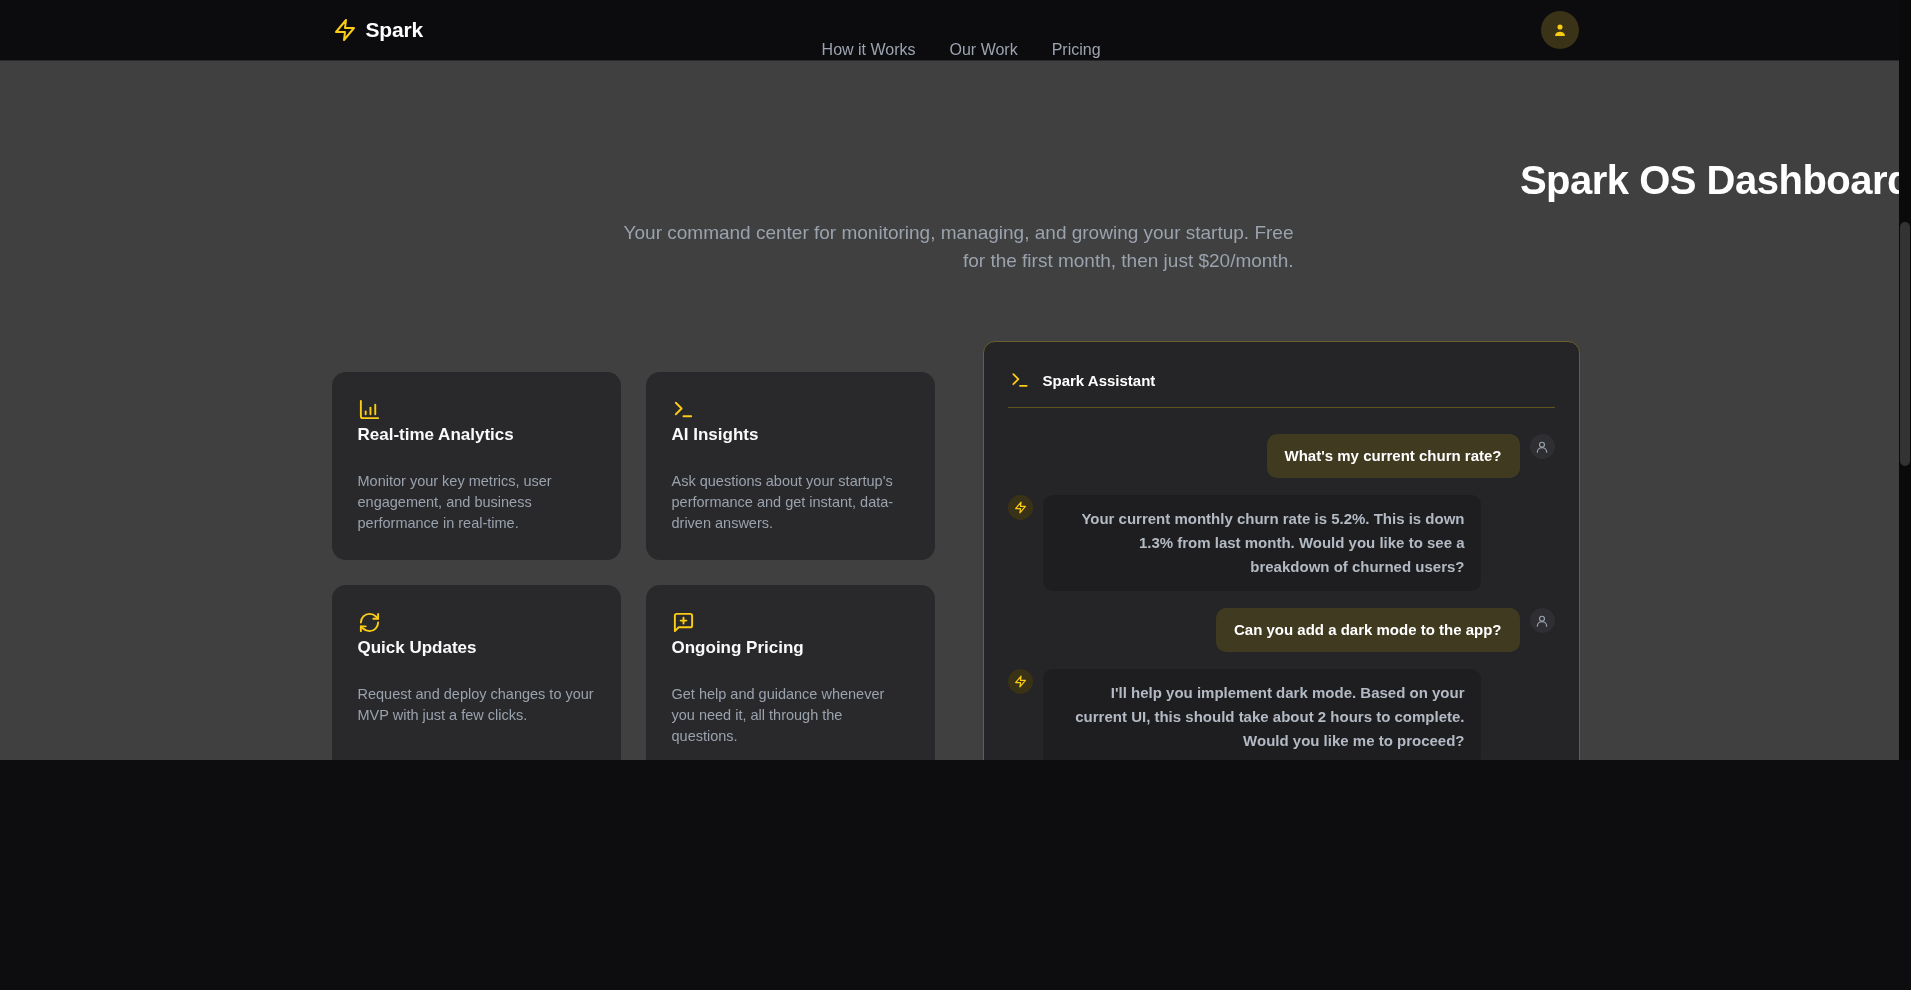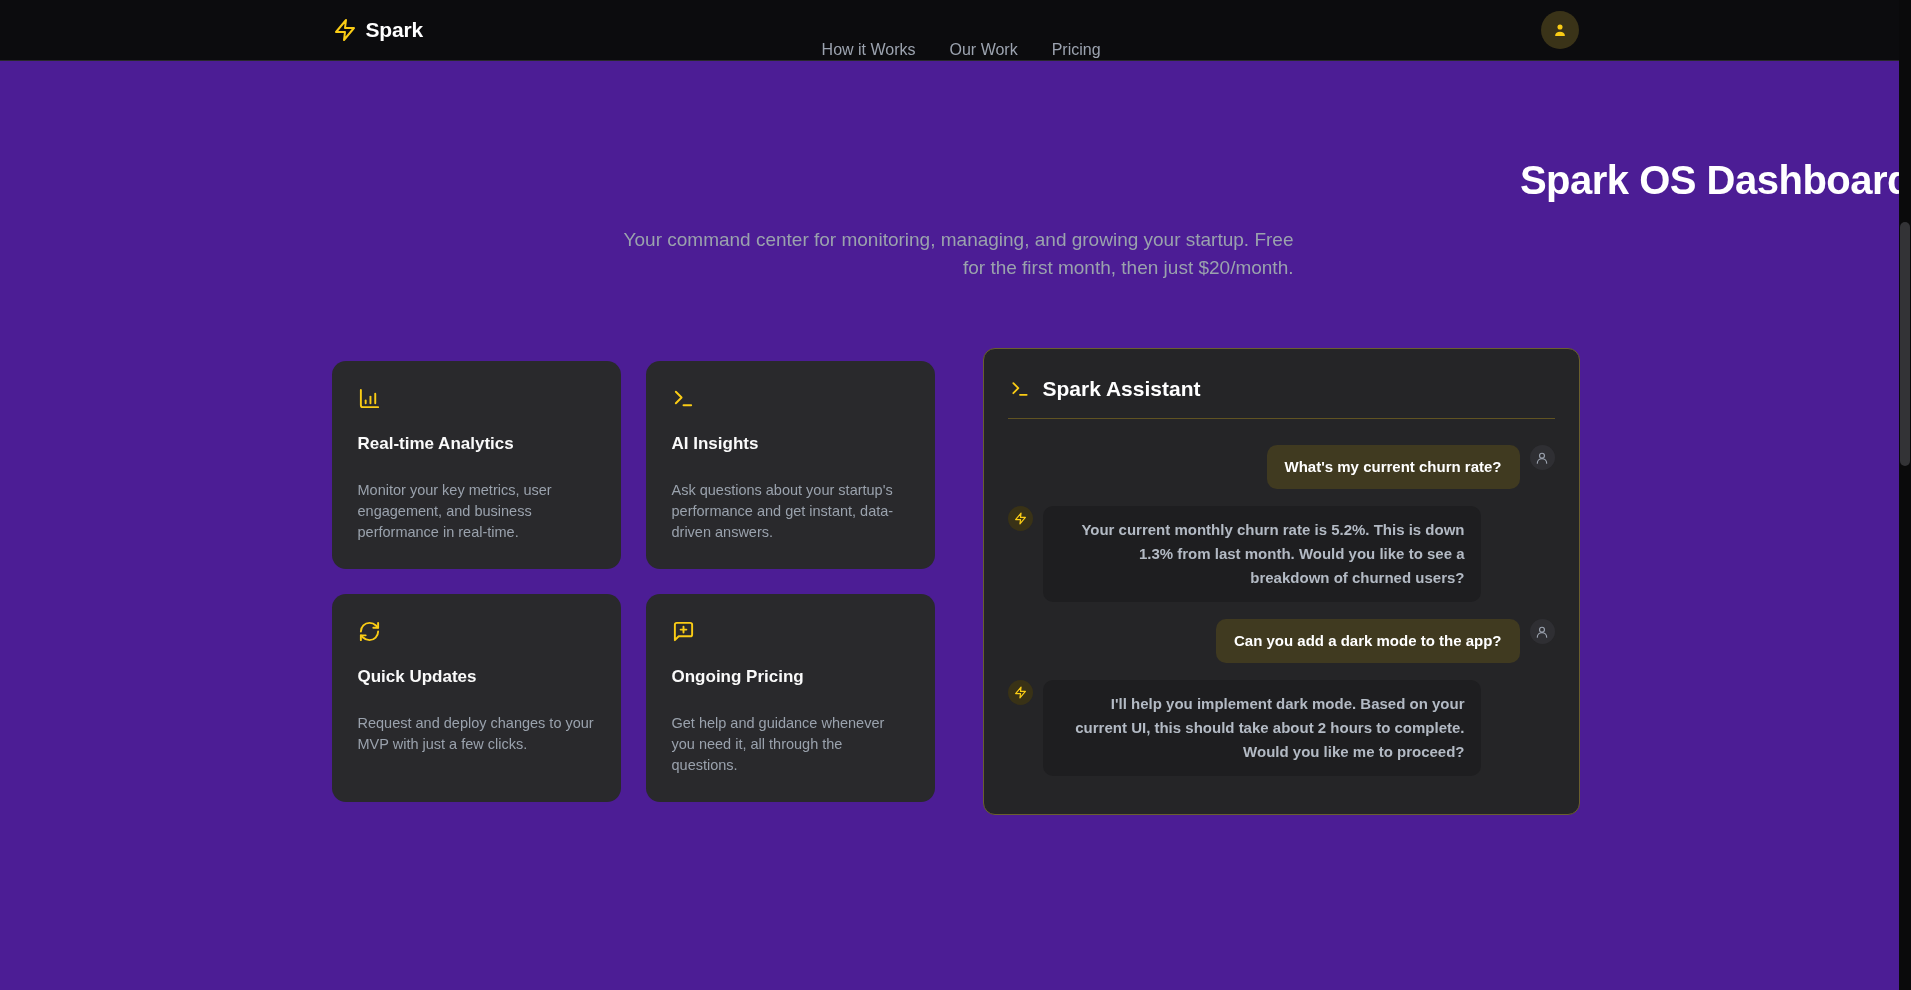--- a/index.html
+++ b/index.html
@@ -4,22 +4,22 @@
 <style>
   * { margin: 0; padding: 0; box-sizing: border-box; }
   html, body { background: #0d0d0f; }
   body {
     font-family: "Liberation Sans", "DejaVu Sans", sans-serif;
     color: #f4f4f5;
   }
   .viewport {
     position: relative;
     width: 1911px;
-    height: 990px;
-    background: #4c1d95;
+    height: 760px;
+    background: #404040;
     overflow: hidden;
   }
 
   
   .scrollbar-track {
     position: absolute; top: 0; right: 0;
     width: 12px; height: 990px;
     background: #0a0a0b;
   }
   .scrollbar-thumb {
@@ -59,21 +59,21 @@
     display: flex; align-items: center; justify-content: center;
     border: none; cursor: pointer;
   }
 
   
   .hero { text-align: right; padding-top: 97px; }
   .hero-title {
     font-size: 40px; font-weight: bold; color: #ffffff; letter-spacing: -0.5px;
   }
   .hero-subtitle {
-    margin: 23px auto 0;
+    margin: 16px auto 0;
     max-width: 676px;
     font-size: 19px; line-height: 28px;
     color: #9aa2ad;
   }
 
   
   .content {
     display: flex;
     align-items: center;
     gap: 49px;
@@ -87,33 +87,33 @@
     grid-template-columns: 289px 289px;
     gap: 25px;
     width: 602px;
   }
   .feature-card {
     background: #29292c;
     border-radius: 14px;
     padding: 26px;
   }
   .feature-icon { display: block; }
-  .feature-title { font-size: 17px; font-weight: bold; color: #fafafa; margin-top: 20px; }
+  .feature-title { font-size: 17px; font-weight: bold; color: #fafafa; }
   .feature-desc { font-size: 14.5px; line-height: 21px; color: #9aa2ad; margin-top: 26px; }
 
   
   .chat-panel {
     width: 597px;
     background: #252527;
     border: 1px solid #6a5f2e;
     border-radius: 12px;
     padding: 24px 24px 38px;
   }
   .chat-header { display: flex; align-items: center; gap: 13px; padding: 4px 0 0 2px; }
-  .chat-title { font-size: 21px; font-weight: bold; color: #ffffff; }
+  .chat-title { font-size: 15px; font-weight: bold; color: #ffffff; }
   .chat-divider { border: none; border-top: 1px solid rgba(250, 204, 21, 0.28); margin-top: 17px; }
   .chat-messages { margin-top: 26px; display: flex; flex-direction: column; gap: 17px; }
 
   .msg-row { display: flex; align-items: flex-start; gap: 10px; font-weight: bold; }
   .msg-row.user { justify-content: flex-end; }
   .msg-avatar {
     flex: 0 0 auto;
     width: 25px; height: 25px; border-radius: 50%;
     display: flex; align-items: center; justify-content: center;
   }

